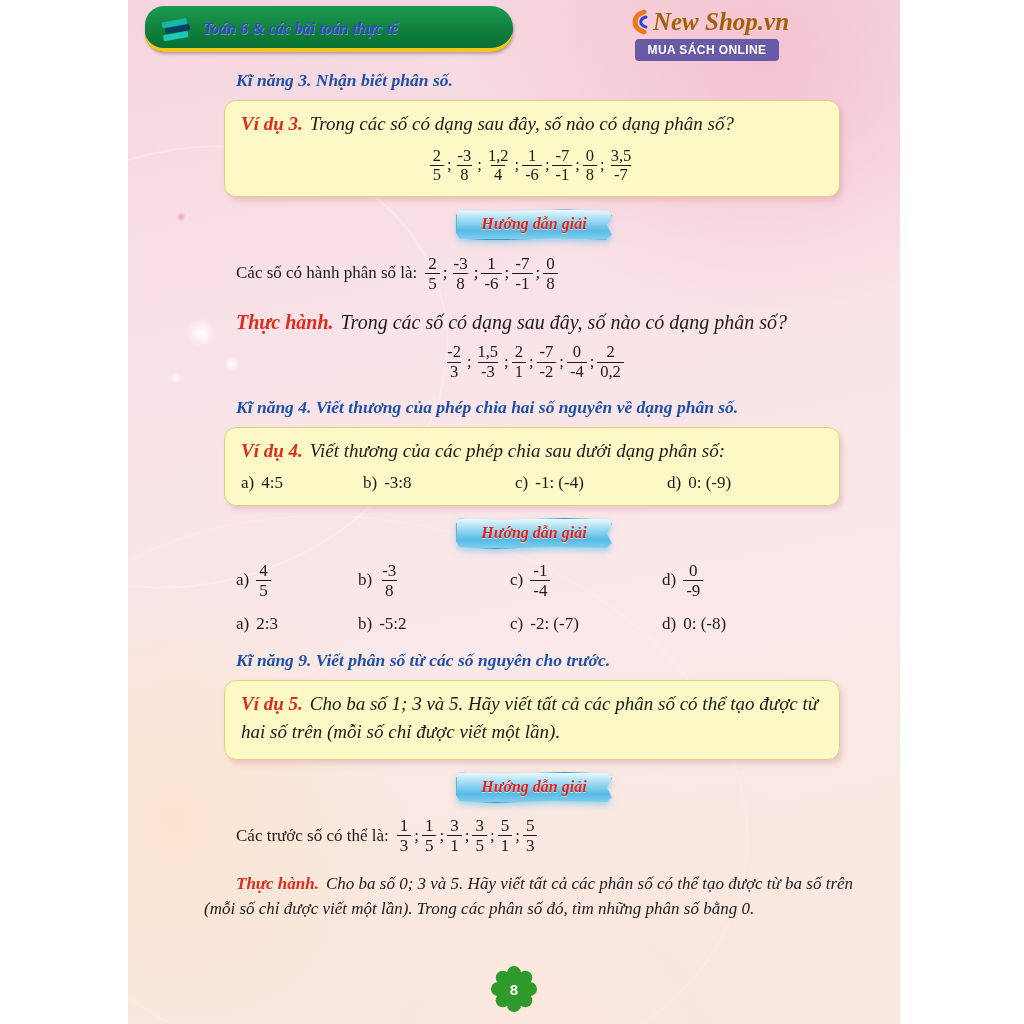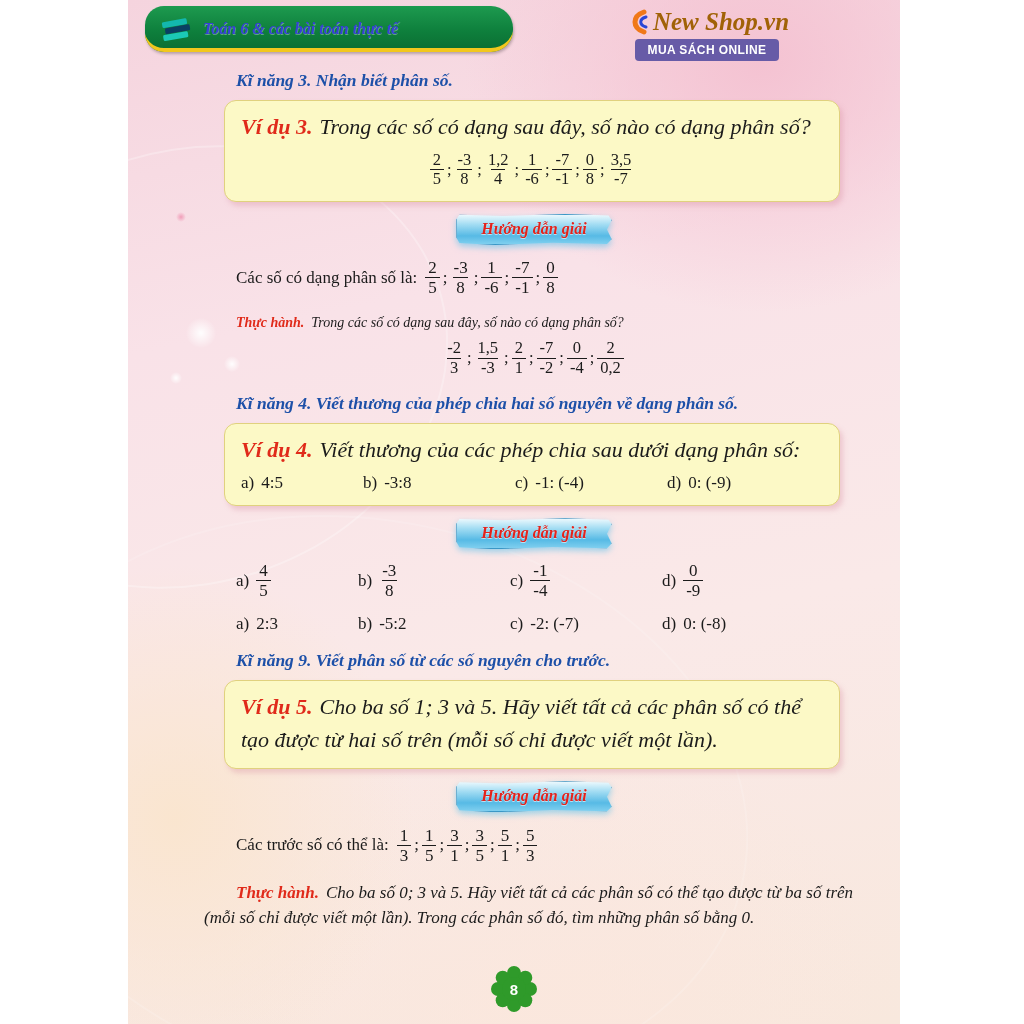--- a/index.html
+++ b/index.html
@@ -31,38 +31,38 @@
   .logo-row{display:flex;align-items:center;justify-content:center;gap:4px;}
   .logo-text{font-size:25px;font-style:italic;font-weight:bold;color:#a16207;white-space:nowrap;}
   .badge{display:inline-block;margin-top:3px;background:#675ba7;color:#fff;
     font-family:"Liberation Sans",sans-serif;font-weight:bold;font-size:12px;
     letter-spacing:.4px;padding:4px 13px;border-radius:4px;}
 
   .content{position:absolute;left:108px;top:70px;width:596px;}
   .skill-heading{font-size:17.5px;font-weight:bold;font-style:italic;color:#1d50a8;margin:0 0 9px;}
   .exbox{background:#fcf9c6;border:1px solid #e0d17e;border-radius:12px;
     padding:9px 16px 12px;margin:0 -8px 12px -12px;box-shadow:3px 4px 5px rgba(214,140,160,.35);}
-  .ex-line{margin:0;font-size:22px;line-height:1.5;}
+  .ex-line{margin:0;font-size:19px;line-height:1.5;}
   .ex-label,.practice-label{color:#e02a1a;font-weight:bold;font-style:italic;margin-right:7px;}
   .q{font-style:italic;color:#1b1b1b;}
   .frac-row{text-align:center;font-size:16.5px;margin:8px 0 0;}
   .frac{display:inline-flex;flex-direction:column;align-items:center;vertical-align:middle;line-height:1.12;}
   .frac .num{padding:0 3px;}
   .frac .den{border-top:1.4px solid #1b1b1b;padding:0 3px;}
   .fsep{display:inline-block;vertical-align:middle;margin:0 3px;}
   .ribbon-wrap{text-align:center;margin:0 0 12px;filter:drop-shadow(0 3px 3px rgba(80,190,235,.55));}
   .ribbon{display:inline-block;padding:5px 24px 6px;font-size:16px;font-weight:bold;font-style:italic;
     color:#e3231c;text-shadow:0 1px 0 rgba(255,255,255,.55);
     background:linear-gradient(180deg,#eaf8fd 0%, #a4ddf3 32%, #57bae5 72%, #7fcfef 100%);
     border:1px solid #3a97c6;
     clip-path:polygon(0% 18%, 2% 3%, 30% 7%, 70% 0%, 98% 5%, 100% 20%, 97% 50%, 100% 82%, 97% 97%, 62% 93%, 25% 100%, 2% 94%, 0% 76%);}
   .answer-line{display:flex;align-items:center;font-size:17px;margin:0 0 14px;min-height:42px;}
   .answer-line .intro{margin-right:8px;}
   .frac-inline{display:inline-flex;align-items:center;}
-  .practice-line{margin:0 0 4px;font-size:14px;line-height:1.45;}
+  .practice-line{margin:0 0 4px;font-size:20px;line-height:1.45;}
   .frac-row.practice{margin:6px 0 16px;}
   .abcd-row{display:grid;grid-template-columns:122px 152px 152px auto;font-size:17px;margin:7px 0 0;}
   .abcd-row.answers{margin:4px 0 14px;}
   .abcd-row.practice{margin:7px 0 16px;}
   .abcd-cell{display:flex;align-items:center;}
   .abcd-cell .lab{margin-right:7px;}
   .hang{text-indent:32px;margin:0 0 0 -32px;width:672px;line-height:1.48;font-size:17px;}
   .page-flower{position:absolute;left:50%;top:966px;transform:translateX(-50%);}
 </style>
 </head>
@@ -103,21 +103,21 @@
             <span class="den">8</span>
           </span><span class="fsep">;</span><span class="frac">
             <span class="num">3,5</span>
             <span class="den">-7</span>
           </span></div>
     </div>
     <div class="ribbon-wrap">
       <span class="ribbon">Hướng dẫn giải</span>
     </div>
     <div class="answer-line">
-      <span class="intro">Các số có dạng phân số là:</span>
+      <span class="intro">Các số có hành phân số là:</span>
       <span class="frac-inline">
           <span class="frac">
             <span class="num">2</span>
             <span class="den">5</span>
           </span>
           <span class="fsep">;</span>
           <span class="frac">
             <span class="num">-3</span>
             <span class="den">8</span>
           </span>

